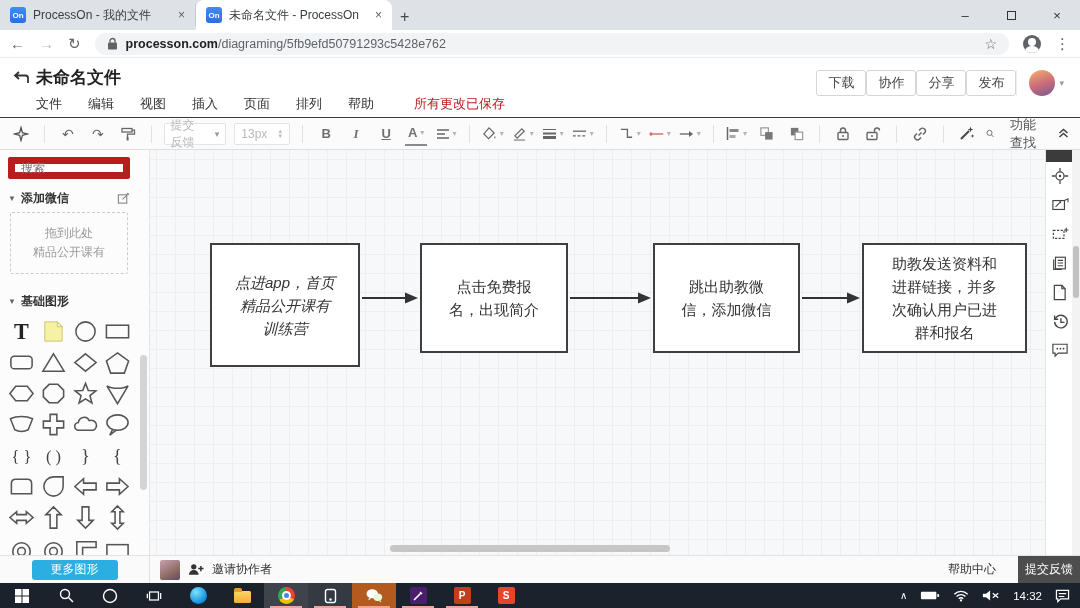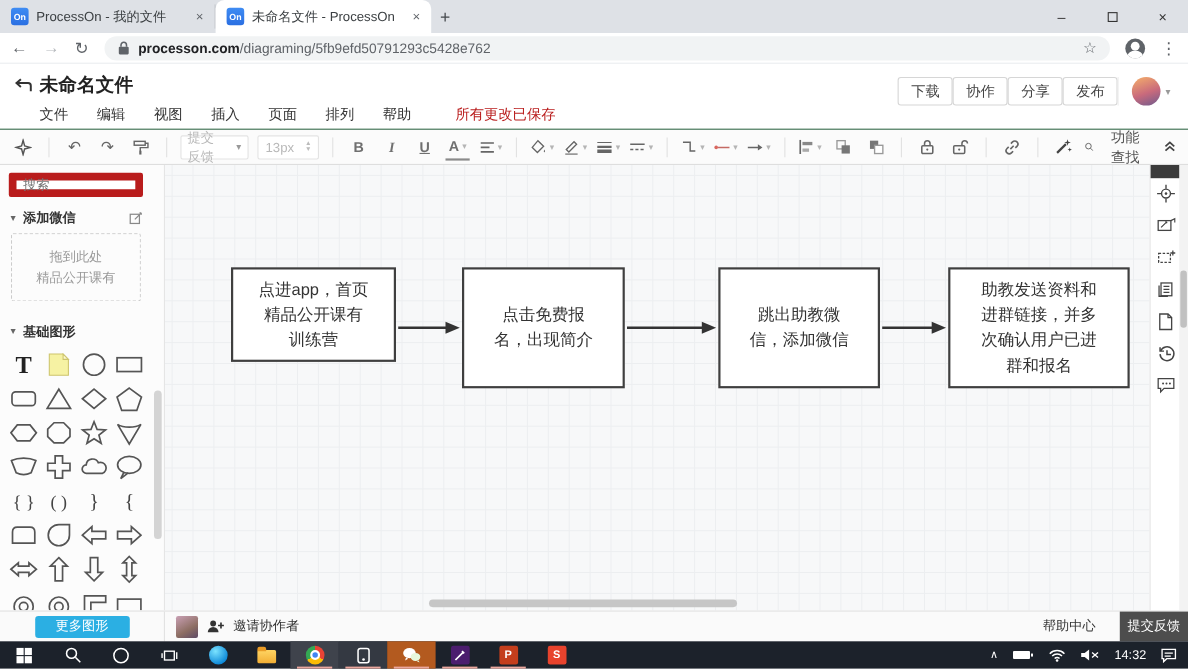--- a/index.html
+++ b/index.html
@@ -585,21 +585,21 @@
         <svg width="895" height="405" style="position:absolute;inset:0;">
           <line x1="212" y1="148" x2="258" y2="148" stroke="#333" stroke-width="2.2"></line>
           <polygon points="268,148 255,142.5 255,153.5" fill="#333"></polygon>
           <line x1="420" y1="148" x2="491" y2="148" stroke="#333" stroke-width="2.2"></line>
           <polygon points="501,148 488,142.5 488,153.5" fill="#333"></polygon>
           <line x1="652" y1="148" x2="700" y2="148" stroke="#333" stroke-width="2.2"></line>
           <polygon points="710,148 697,142.5 697,153.5" fill="#333"></polygon>
         </svg>
       </div>
     <div>
-        <div class="flow-node" style="left: 60px; top: 93px; width: 150px; height: 86px;">
+        <div class="flow-node" style="left: 60px; top: 93px; width: 150px; height: 124px; font-style: italic;">
           <div>点进app，首页</div>
           <div>精品公开课有</div>
           <div>训练营</div>
         </div>
         <div class="flow-node" style="left: 270px; top: 93px; width: 148px; height: 110px;">
           <div>点击免费报</div>
           <div>名，出现简介</div>
         </div>
         <div class="flow-node" style="left: 503px; top: 93px; width: 147px; height: 110px;">
           <div>跳出助教微</div>

